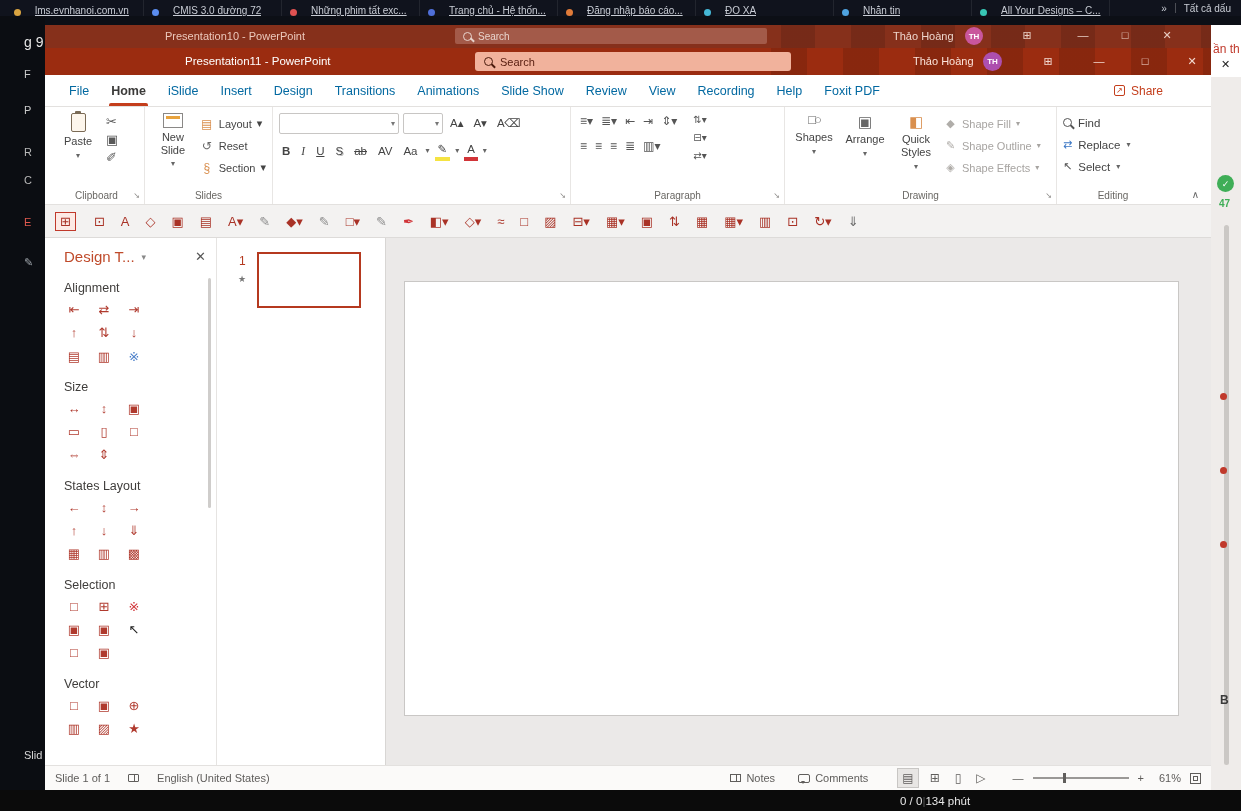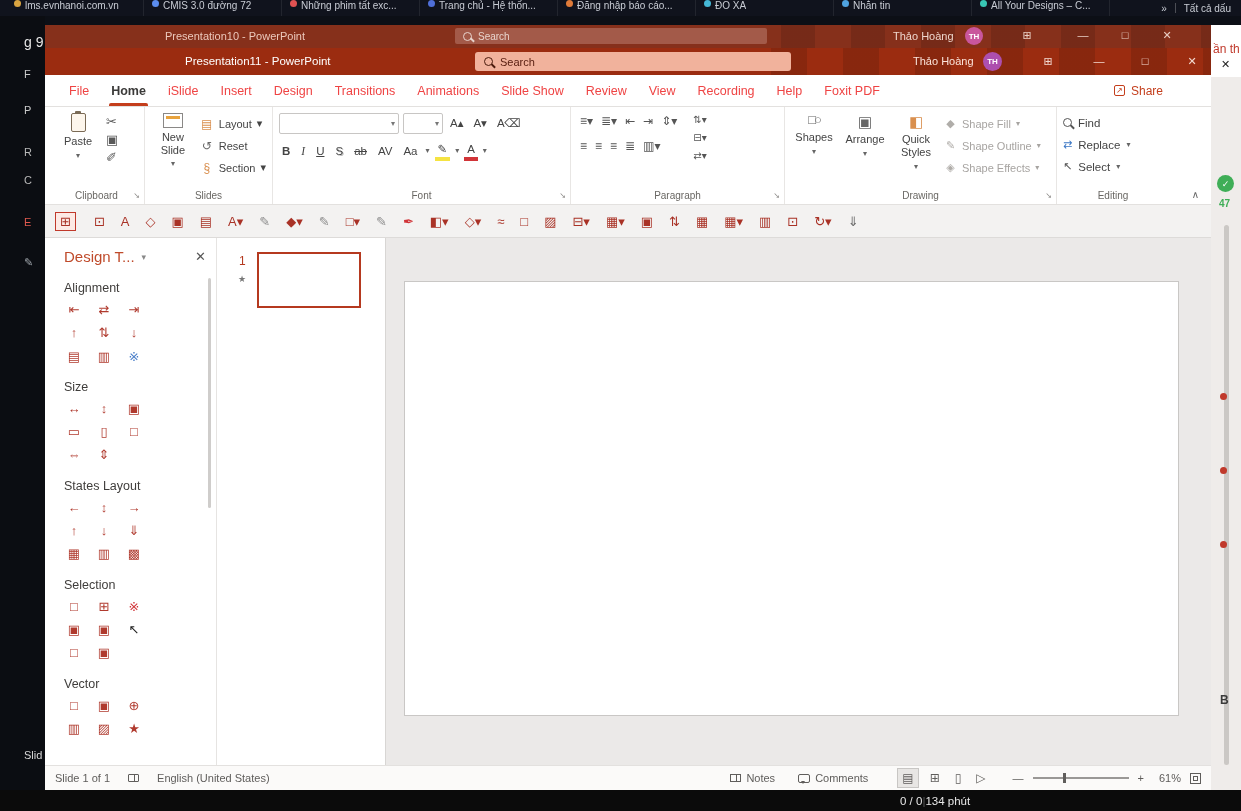--- a/index.html
+++ b/index.html
@@ -4,22 +4,22 @@
 <style>
   * { box-sizing: border-box; margin: 0; padding: 0; }
   html,body { background:#1b1b22; }
   body { font-family:"Liberation Sans","DejaVu Sans",sans-serif; }
   .stage { position:relative; width:1241px; height:811px; overflow:hidden; background:#0c0f16; }
 
   
   .browser-bar { position:absolute; left:0; top:0; width:1241px; height:16px; background:#10131d;
     display:flex; align-items:center; padding:0 6px; color:#c8ccd4; font-size:10px; }
   .btabs { display:flex; height:100%; overflow:hidden; }
-  .btab { display:flex; align-items:flex-start; gap:4px; width:138px; padding:0 8px; height:16px;
-    border-right:1px solid rgba(255,255,255,.08); white-space:nowrap; overflow:hidden; cursor:default; }
+  .btab { display:flex; align-items:flex-end; gap:14px; width:138px; padding:0 8px; height:16px;
+    border-right:1px solid rgba(255,255,255,.08); white-space:nowrap; overflow:hidden; cursor:default;text-decoration:underline; }
   .bfav { width:7px; height:7px; border-radius:50%; flex:0 0 auto; background:#888; }
   .btab-label { overflow:hidden; text-overflow:ellipsis; }
   .bbar-right { margin-left:auto; display:flex; align-items:center; gap:8px; padding-right:4px; }
   .bsep { width:1px; height:10px; background:rgba(255,255,255,.25); }
 
   
   .left-strip { position:absolute; left:0; top:16px; width:45px; height:795px; background:#0b0d12; }
   .ls-frag { position:absolute; left:24px; }
 
   
@@ -61,21 +61,21 @@
     border-radius:3px; display:flex; align-items:center; gap:7px; padding:0 9px; color:#4a1a0c; }
   .fw-search input { background:transparent; border:none; outline:none; width:100%; font-size:11px; color:#57190a; font-family:inherit; }
   .fw-search input::placeholder { color:#5a2012; opacity:1; }
   .fw-user { position:absolute; left:868px; top:7px; color:#fbe3da; font-size:11px; }
   .fw-avatar { position:absolute; left:938px; top:4px; width:19px; height:19px; border-radius:50%;
     background:#ad4fae; color:#fff; font-size:8px; font-weight:bold; display:flex; align-items:center; justify-content:center; }
   .fw-ctl { position:absolute; top:7px; color:#f3d9d0; font-size:11px; width:22px; text-align:center; }
 
   
   .f-tabs { height:32px; display:flex; align-items:center; padding-left:13px; border-bottom:1px solid #e3e1df; background:#fff; }
-  .rtab { padding:0 11px; font-size:12.5px; color:#ef4444; height:100%; display:flex; align-items:center; position:relative; cursor:default; }
+  .rtab { padding:0 11px; font-size:12.5px; color:#0369a1; height:100%; display:flex; align-items:center; position:relative; cursor:default; }
   .f-tabs .rtab:nth-child(2) { font-weight:bold; color:#3b3a39; }
   .f-tabs .rtab:nth-child(2)::after { content:""; position:absolute; left:9px; right:9px; bottom:0; height:3px; background:#c43e1c; border-radius:2px 2px 0 0; }
   .share-btn { margin-left:auto; margin-right:48px; display:flex; align-items:center; gap:6px; color:#c43e1c; font-size:12px; }
 
   
   .f-ribbon { position:relative; height:98px; display:flex; border-bottom:1px solid #e3e1df; background:#fff; padding-left:4px; }
   .grp { display:flex; flex-direction:column; border-right:1px solid #e8e6e4; position:relative; }
   .grp-body { flex:1; display:flex; align-items:flex-start; gap:5px; padding:6px 6px 0 6px; }
   .grp-label { height:18px; font-size:10px; color:#696763; display:flex; align-items:center; justify-content:center; }
   .launcher { position:absolute; right:4px; bottom:4px; font-size:8px; color:#8a8886; }
@@ -372,21 +372,20 @@
             <span class="fbtn" style="text-decoration:line-through">ab</span>
             <span class="fbtn">AV</span>
             <span class="fbtn">Aa</span>
             <span class="cdn" style="font-size:8px;color:#666">▾</span>
             <span class="fbtn hl">✎</span>
             <span class="cdn" style="font-size:8px;color:#666">▾</span>
             <span class="fbtn fc">A</span>
             <span class="cdn" style="font-size:8px;color:#666">▾</span>
           </div>
         </div>
-        <div class="grp-label">Font</div>
         <span class="launcher">↘</span>
       </div>
 
       <div class="grp" style="width:214px">
         <div class="grp-body" style="gap:10px">
           <div style="display:flex;flex-direction:column;gap:9px">
             <div class="frow">
               <span class="pico">≡▾</span>
                 <span class="pico">≣▾</span>
                 <span class="pico">⇤</span>

